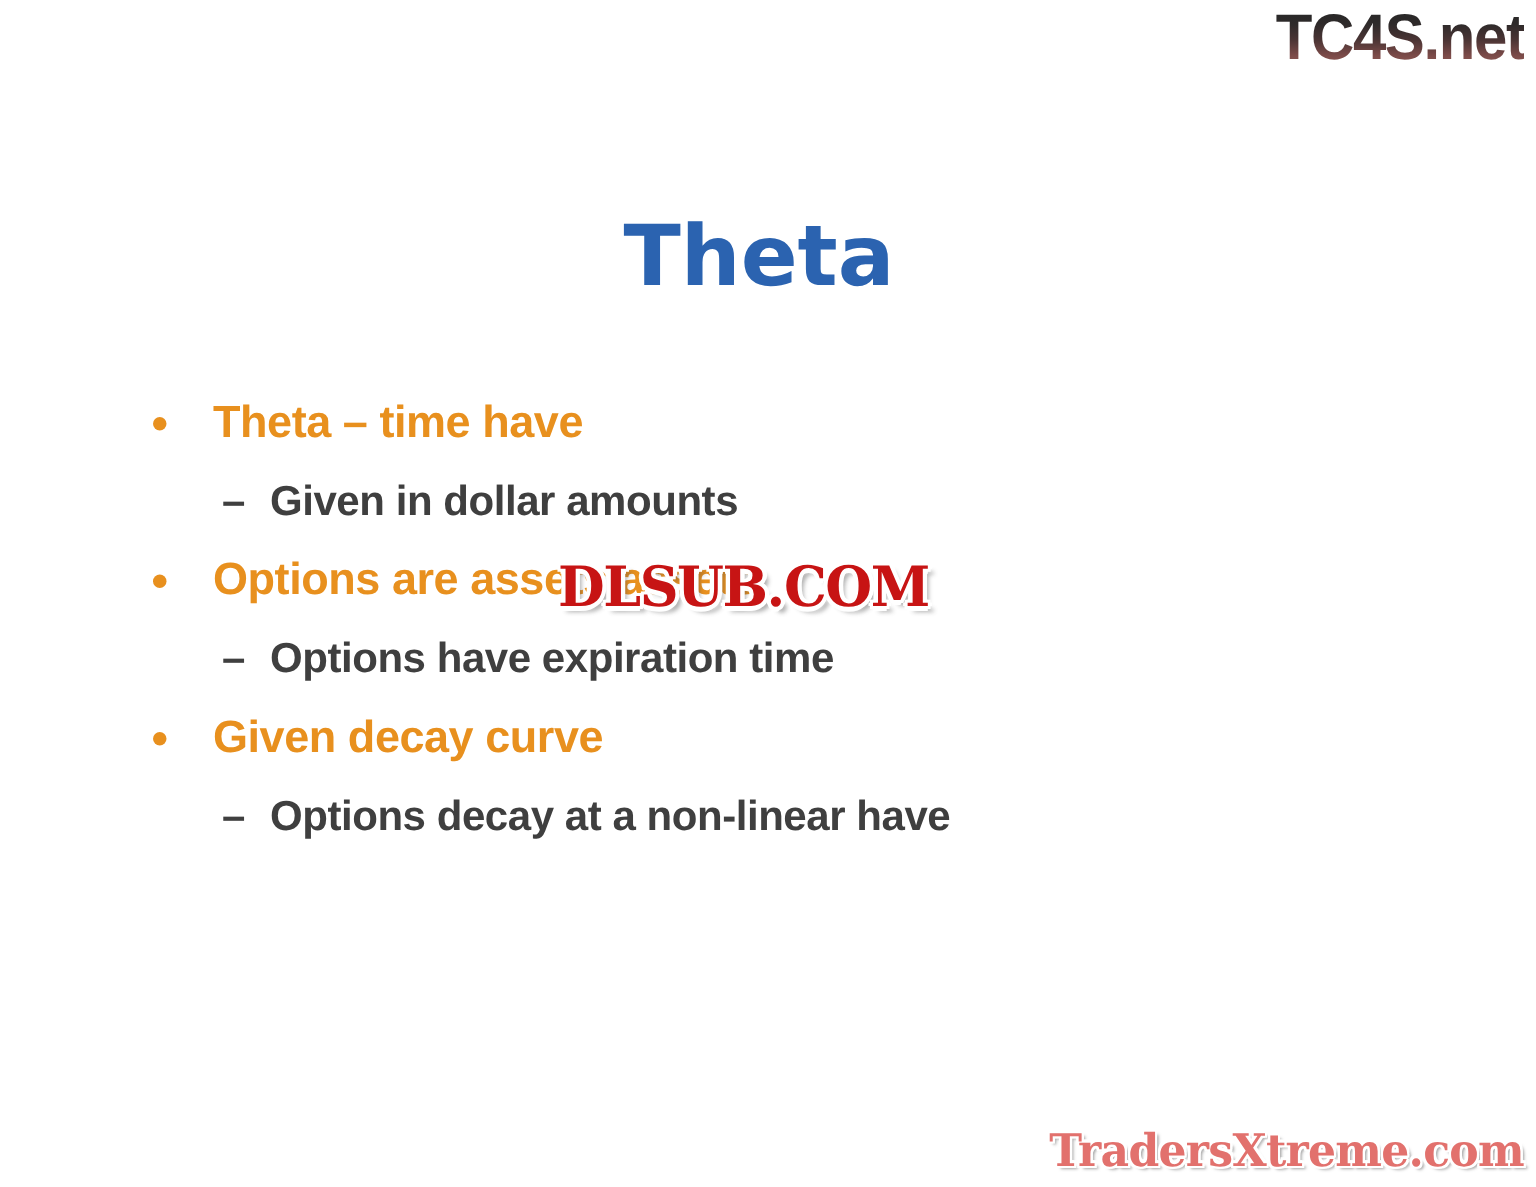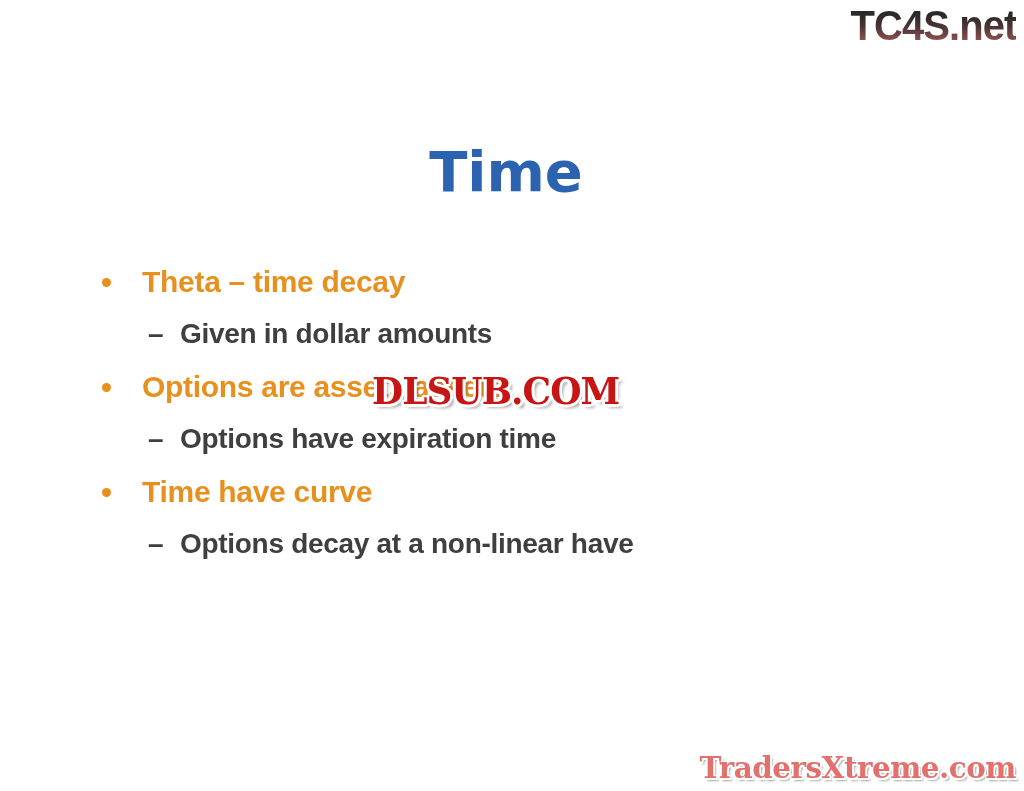--- a/index.html
+++ b/index.html
@@ -176,47 +176,47 @@
     user-select: none;
   }
 </style>
 </head>
 <body>
 
 <div id="slide">
 
   <div id="brand-logo">TC4S.net</div>
 
-  <h1 id="slide-title">Time</h1>
+  <h1 id="slide-title">Theta</h1>
 
   <div id="body-content">
 
     <div class="bullet-row lvl1">
       <span class="bullet-dot"></span>
-      <span>Theta – time decay</span>
+      <span>Theta – time have</span>
     </div>
 
     <div class="bullet-row lvl2">
       <span class="bullet-dash">–</span>
       <span>Given in dollar amounts</span>
     </div>
 
     <div class="bullet-row lvl1">
       <span class="bullet-dot"></span>
       <span>Options are assets assets</span>
     </div>
 
     <div class="bullet-row lvl2">
       <span class="bullet-dash">–</span>
       <span>Options have expiration time</span>
     </div>
 
     <div class="bullet-row lvl1">
       <span class="bullet-dot"></span>
-      <span>Time have curve</span>
+      <span>Given decay curve</span>
     </div>
 
     <div class="bullet-row lvl2">
       <span class="bullet-dash">–</span>
       <span>Options decay at a non-linear have</span>
     </div>
 
   </div>
 
   <div id="watermark">DLSUB.COM</div>

